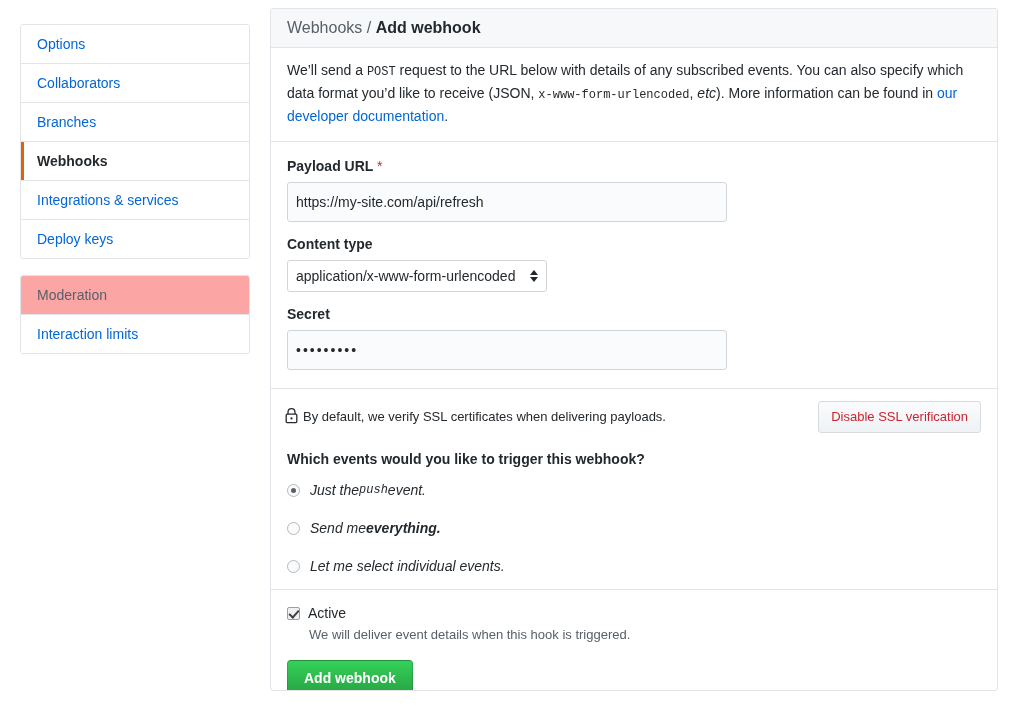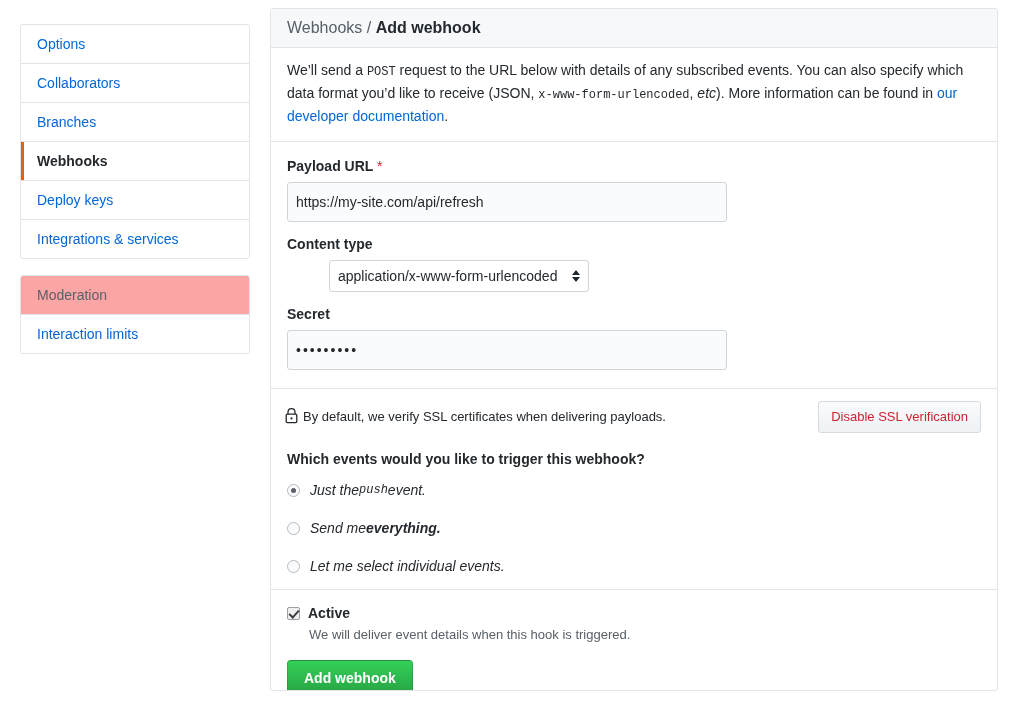--- a/index.html
+++ b/index.html
@@ -114,21 +114,20 @@
     border-radius: 3px;
     outline: none;
   }
   .text-input::placeholder { color: #a8aeb4; }
 
   .secret-input { letter-spacing: 2px; }
 
   .select-wrap {
     position: relative;
     display: inline-block;
-    margin-left: 42px;
   }
   .select-box {
     appearance: none;
     -webkit-appearance: none;
     -moz-appearance: none;
     height: 32px;
     padding: 4px 30px 4px 8px;
     font-size: 14px;
     font-family: "Liberation Sans", sans-serif;
     color: #24292e;
@@ -226,21 +225,21 @@
     border-radius: 50%;
     background: #5a6068;
   }
   .radio-row b { font-weight: bold; }
 
   .active-sec { padding: 14px 16px 18px 16px; }
   .active-line {
     display: flex;
     align-items: center;
     font-size: 14px;
-    font-weight: bold;
+    font-weight: normal;
     color: #24292e;
     line-height: 18px;
     cursor: pointer;
   }
   .cbx {
     width: 13px; height: 13px;
     border: 1px solid #9aa0a6;
     border-radius: 2px;
     background: #f0f0f0;
     margin-right: 8px;
@@ -281,22 +280,22 @@
 
 <div class="page">
 
   <div class="sidebar">
 
     <div class="menu-box">
       <a class="menu-item">Options</a>
       <a class="menu-item">Collaborators</a>
       <a class="menu-item">Branches</a>
       <a class="menu-item selected">Webhooks</a>
+      <a class="menu-item">Integrations &amp; services</a>
       <a class="menu-item">Deploy keys</a>
-      <a class="menu-item">Integrations &amp; services</a>
     </div>
 
     <div class="menu-box">
       <div class="menu-header">Moderation</div>
       <a class="menu-item">Interaction limits</a>
     </div>
 
   </div>
 
   <div class="panel">

